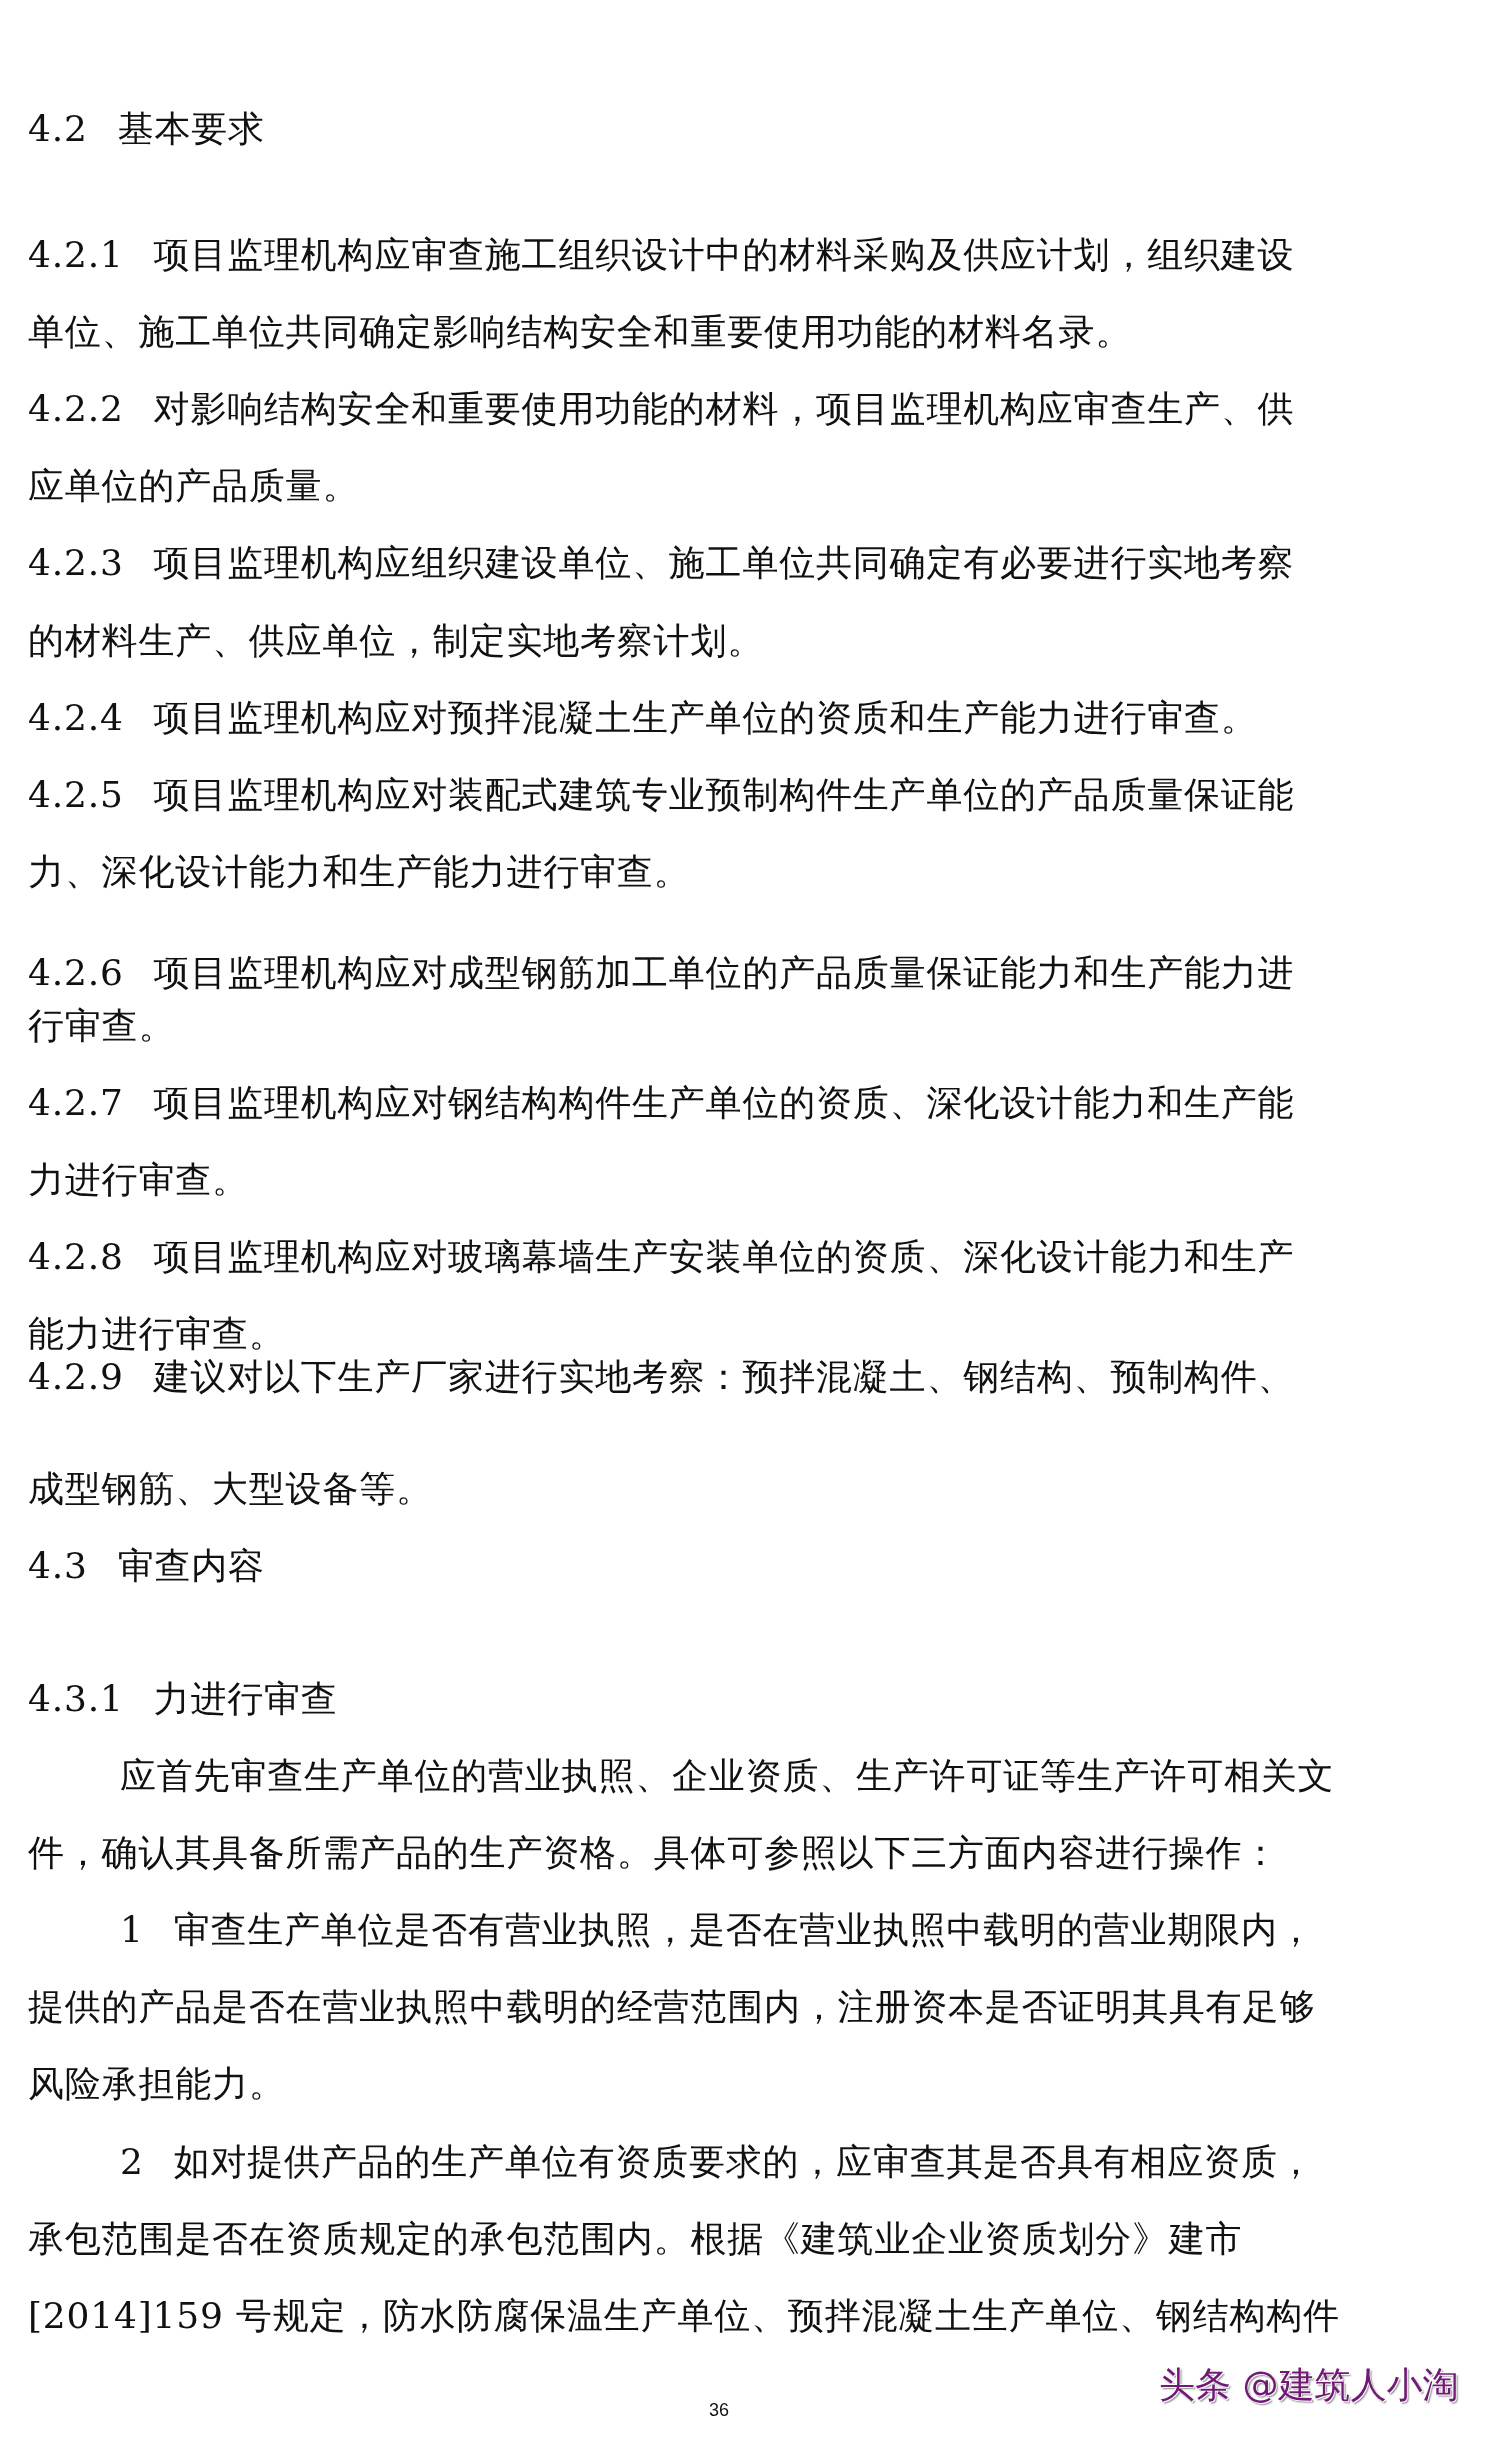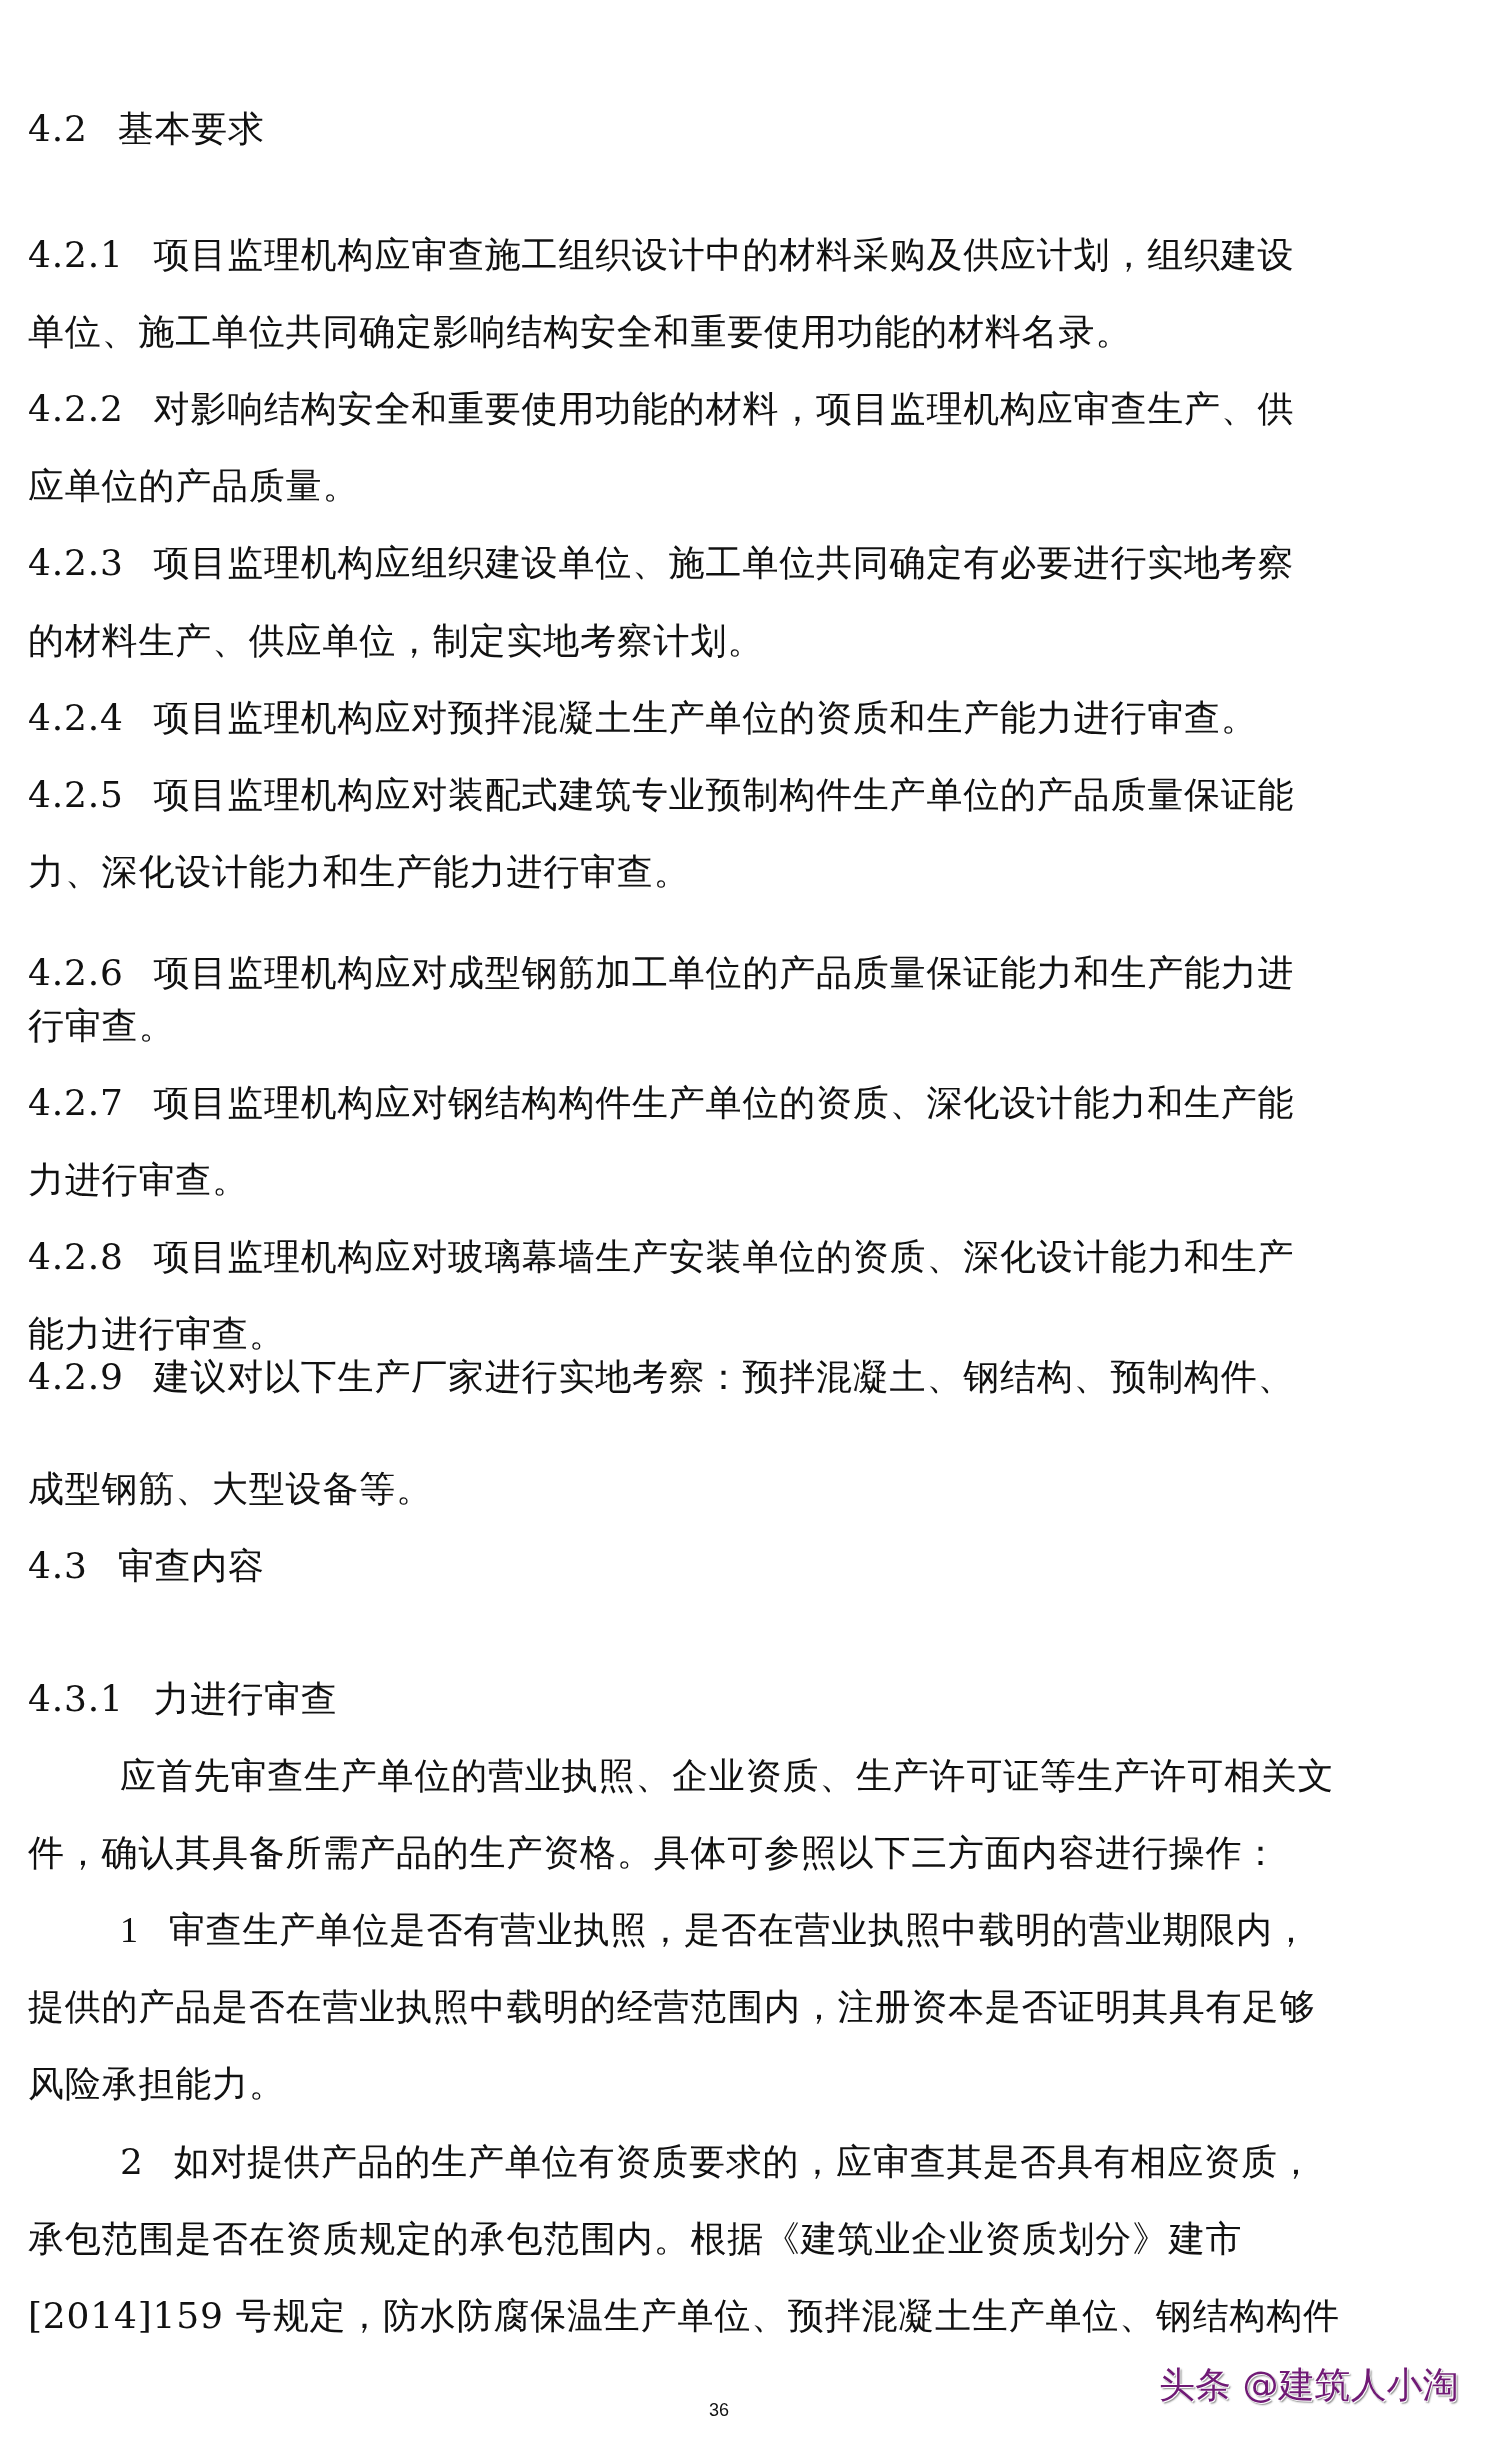--- a/index.html
+++ b/index.html
@@ -31,21 +31,21 @@
     <div class="line" style="top: 1080px;"><span class="num">4.2.7</span><span>项目监理机构应对钢结构构件生产单位的资质、深化设计能力和生产能</span></div>
     <div class="line" style="top: 1157px;"><span>力进行审查。</span></div>
     <div class="line" style="top: 1234px;"><span class="num">4.2.8</span><span>项目监理机构应对玻璃幕墙生产安装单位的资质、深化设计能力和生产</span></div>
     <div class="line" style="top: 1311px;"><span>能力进行审查。</span></div>
     <div class="line" style="top: 1326px; margin-top: 28px;"><span class="num">4.2.9</span><span>建议对以下生产厂家进行实地考察：预拌混凝土、钢结构、预制构件、</span></div>
     <div class="line" style="top: 1466px; text-align: right;"><span>成型钢筋、大型设备等。</span></div>
     <div class="line" style="top: 1543px;"><span class="num">4.3</span><span>审查内容</span></div>
     <div class="line" style="top: 1676px;"><span class="num">4.3.1</span><span>力进行审查</span></div>
     <div class="line indent" style="top: 1753px;"><span>应首先审查生产单位的营业执照、企业资质、生产许可证等生产许可相关文</span></div>
     <div class="line" style="top: 1830px;"><span>件，确认其具备所需产品的生产资格。具体可参照以下三方面内容进行操作：</span></div>
-    <div class="line indent" style="top: 1907px; font-family: Liberation Serif, serif;"><span class="num">1</span><span>审查生产单位是否有营业执照，是否在营业执照中载明的营业期限内，</span></div>
+    <div class="line indent" style="top: 1907px;"><span class="num">1</span><span>审查生产单位是否有营业执照，是否在营业执照中载明的营业期限内，</span></div>
     <div class="line" style="top: 1984px;"><span>提供的产品是否在营业执照中载明的经营范围内，注册资本是否证明其具有足够</span></div>
     <div class="line" style="top: 2061px;"><span>风险承担能力。</span></div>
     <div class="line indent" style="top: 2139px;"><span class="num">2</span><span>如对提供产品的生产单位有资质要求的，应审查其是否具有相应资质，</span></div>
     <div class="line" style="top: 2216px;"><span>承包范围是否在资质规定的承包范围内。根据《建筑业企业资质划分》建市</span></div>
     <div class="line" style="top: 2293px;"><span>[2014]159 号规定，防水防腐保温生产单位、预拌混凝土生产单位、钢结构构件</span></div>
   </div>
 
 <div class="page-num">36</div>
 <div class="watermark">头条 @建筑人小淘</div>
 

